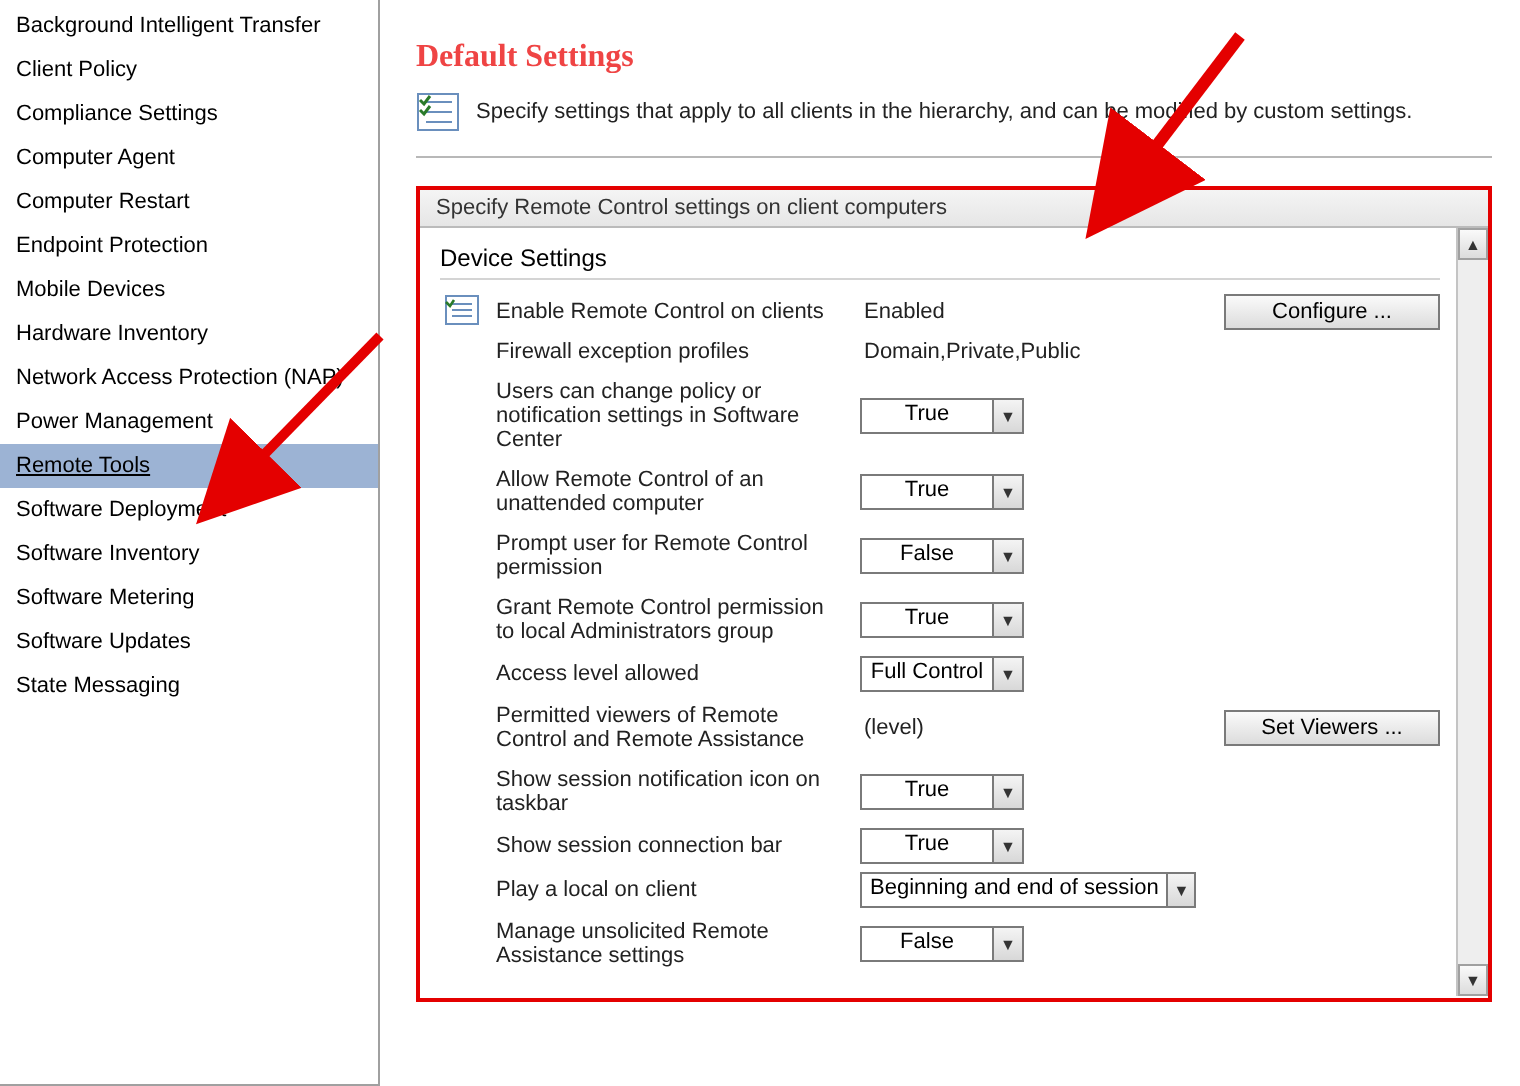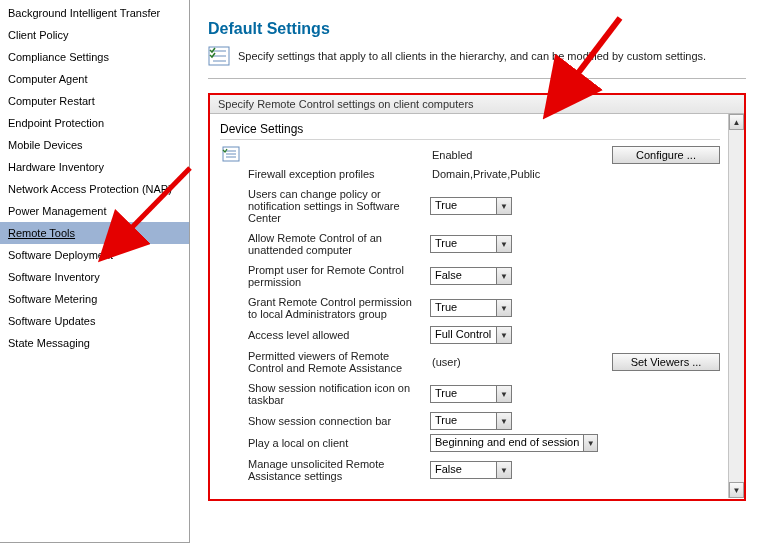--- a/index.html
+++ b/index.html
@@ -37,22 +37,23 @@
     text-decoration: underline;
   }
   .main {
     flex: 1;
     padding: 10px 14px 10px 18px;
     position: relative;
   }
   .title {
     font-size: 16px;
     font-weight: bold;
-    color: #0369a1;
+    color: #ef4444;
     margin: 10px 0 8px 0;
+    font-family: Liberation Serif, serif;
   }
   .desc-row {
     display: flex;
     align-items: center;
     gap: 8px;
     margin-bottom: 12px;
   }
   .checklist-icon {
     width: 22px;
     height: 20px;
@@ -155,21 +156,21 @@
     white-space: nowrap;
   }
   .dropdown .dd-btn {
     width: 15px;
     background: linear-gradient(#f4f4f4,#d8d8d8);
     border-left: 1px solid #7a7a7a;
     display:flex; align-items:center; justify-content:center;
     font-size: 8px; color:#333;
   }
   .dd-narrow { width: 82px; }
-  .dd-narrow .dd-text { flex:1; }
+  .dd-narrow .dd-text { flex:1;text-align:center; }
   .dd-wide { width: 168px; }
   .dd-wide .dd-text { flex:1; }
   .winbtn {
     display: inline-block;
     min-width: 108px;
     text-align: center;
     padding: 2px 8px;
     border: 1px solid #7a7a7a;
     background: linear-gradient(#fafafa,#dcdcdc);
     font-size: 11px;
@@ -229,20 +230,21 @@
           <div class="settings-rows" id="rows">
               <div class="row-icon">
                 <span><svg viewBox="0 0 18 16" width="18" height="16">
                     <rect x="1" y="1" width="16" height="14" fill="#fff" stroke="#6a8fbd"></rect>
                     <line x1="4" y1="5" x2="14" y2="5" stroke="#6a8fbd"></line>
                     <line x1="4" y1="8" x2="14" y2="8" stroke="#6a8fbd"></line>
                     <line x1="4" y1="11" x2="14" y2="11" stroke="#6a8fbd"></line>
                     <path d="M1 4 l2 2 l2 -3" stroke="#2a7a2a" fill="none" stroke-width="1.3"></path>
                   </svg></span>
               </div>
+              <div class="row-label">Enable Remote Control on clients</div>
               <div class="row-value"><span class="static-val">Enabled</span></div>
               <div class="row-action"><span class="winbtn">Configure ...</span></div>
               <div class="row-icon"></div>
               <div class="row-label">Firewall exception profiles</div>
               <div class="row-value"><span class="static-val">Domain,Private,Public</span></div>
               <div class="row-action"></div>
               <div class="row-icon"></div>
               <div class="row-label">Users can change policy or notification settings in Software Center</div>
               <div class="row-value"><span class="dropdown dd-narrow">
                   <span class="dd-text">True</span>
@@ -272,21 +274,21 @@
               <div class="row-action"></div>
               <div class="row-icon"></div>
               <div class="row-label">Access level allowed</div>
               <div class="row-value"><span class="dropdown dd-narrow">
                   <span class="dd-text">Full Control</span>
                   <span class="dd-btn">▼</span>
                 </span></div>
               <div class="row-action"></div>
               <div class="row-icon"></div>
               <div class="row-label">Permitted viewers of Remote Control and Remote Assistance</div>
-              <div class="row-value"><span class="static-val">(user)</span></div>
+              <div class="row-value"><span class="static-val">(level)</span></div>
               <div class="row-action"><span class="winbtn">Set Viewers ...</span></div>
               <div class="row-icon"></div>
               <div class="row-label">Show session notification icon on taskbar</div>
               <div class="row-value"><span class="dropdown dd-narrow">
                   <span class="dd-text">True</span>
                   <span class="dd-btn">▼</span>
                 </span></div>
               <div class="row-action"></div>
               <div class="row-icon"></div>
               <div class="row-label">Show session connection bar</div>

